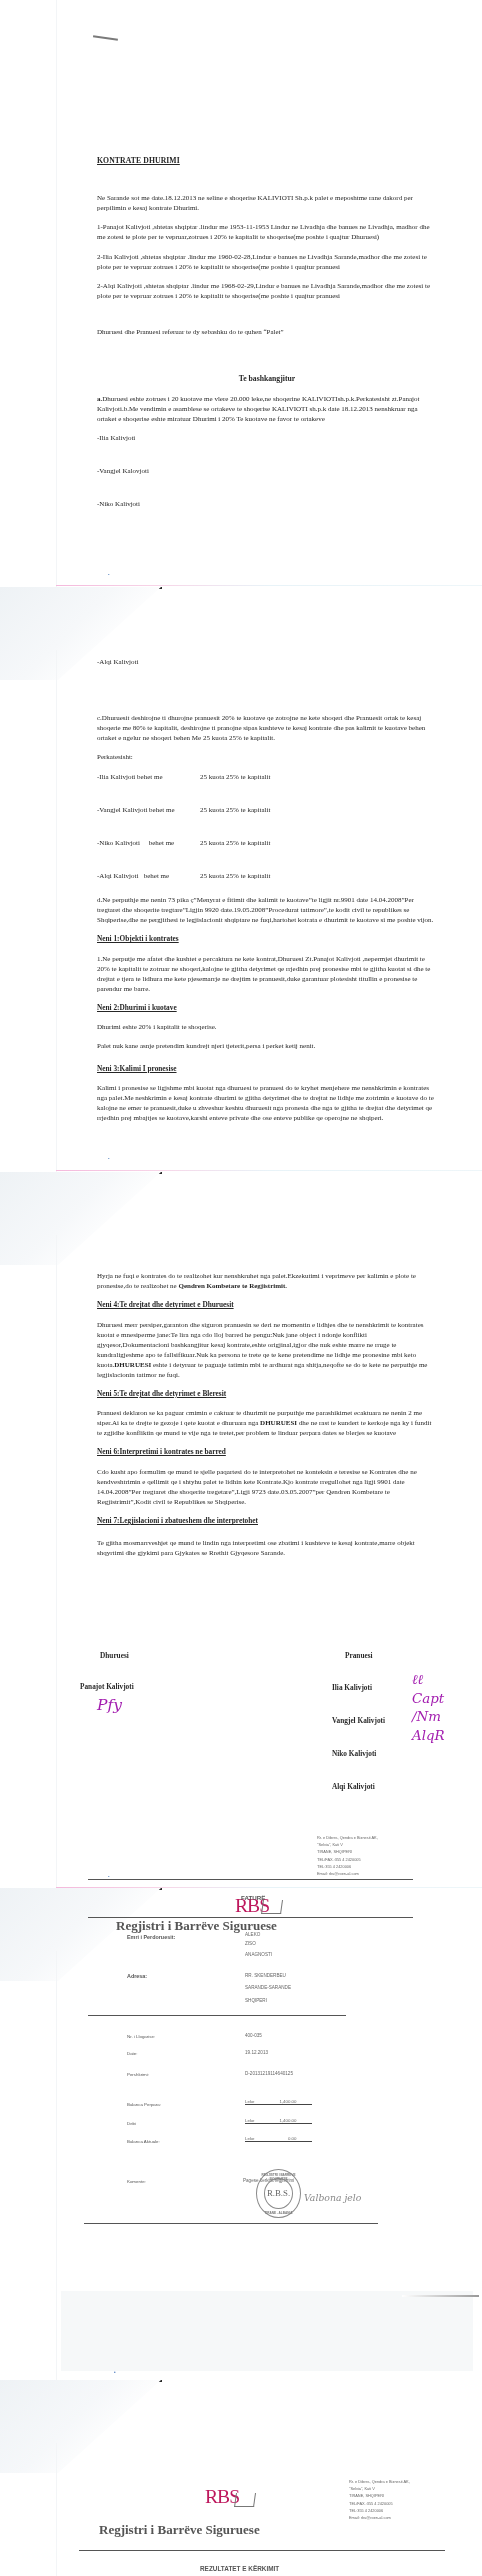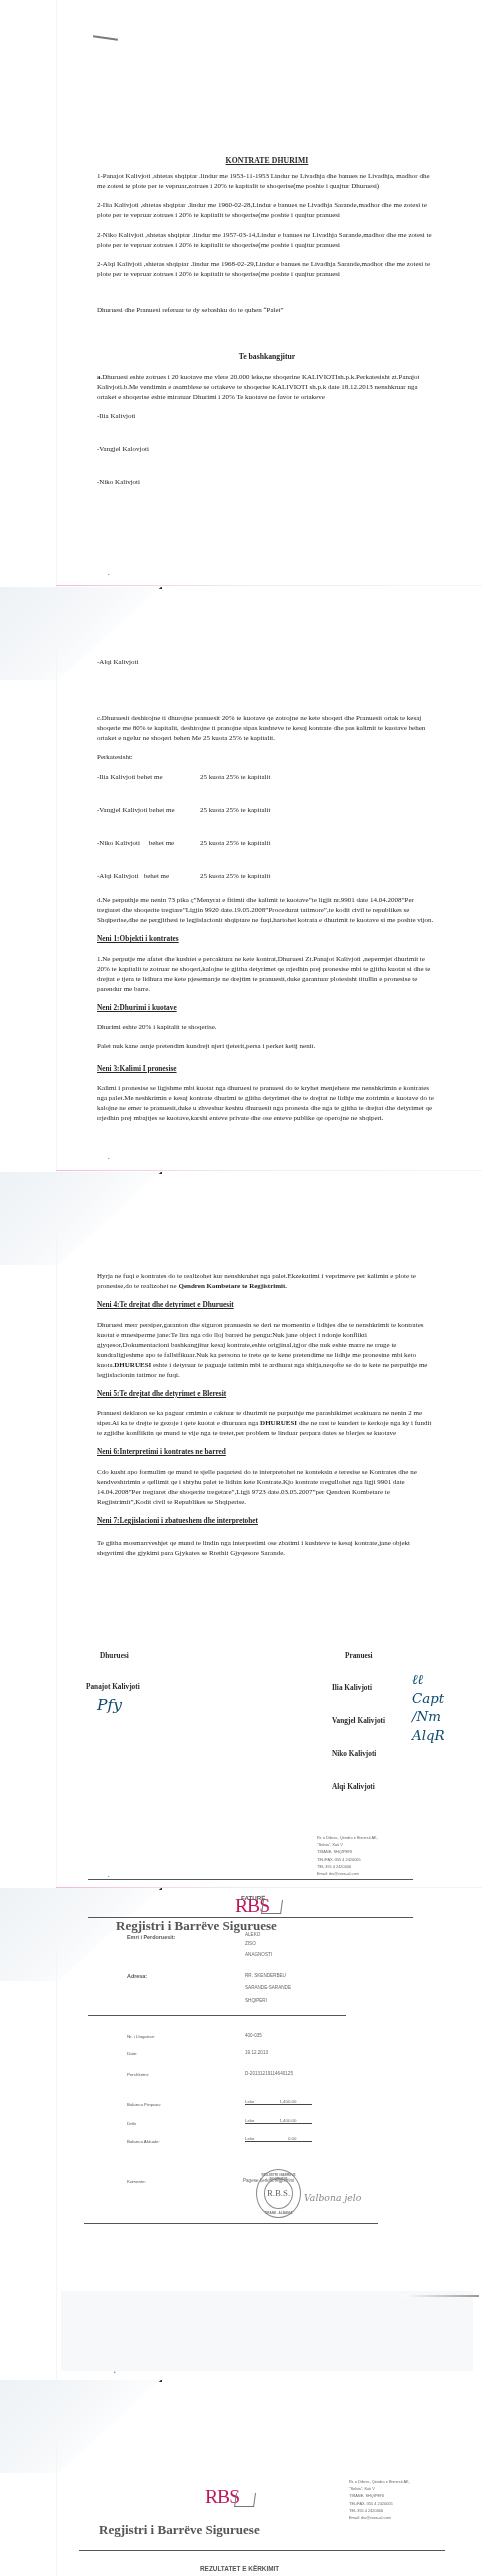--- a/index.html
+++ b/index.html
@@ -11,32 +11,32 @@
   .fold { position: absolute; left: 0; top: 0; width: 161px; height: 93px;
           background: linear-gradient(135deg, #eef2f5 0%, #f6f8fa 45%, #ffffff 70%);
           clip-path: polygon(0 0, 161px 0, 58px 93px, 58px 93px, 0 93px); }
   .fold-shadow { position: absolute; left: 0; top: 0; width: 162px; height: 1.5px; background: #2a2a2a; }
   .page-bottom-line { position: absolute; left: 56px; right: 0; height: 1px;
           background: linear-gradient(90deg, #f4b9dc 0%, #f7d6e8 25%, #e8f3f8 50%, #eef6f9 100%); }
   .speck { position: absolute; color: #3b6fb6; font-size: 4.6px; }
 
   .doc { position: absolute; left: 97px; width: 340px; font-size: 7px; line-height: 10px; color: #262626; }
   .doc p { margin: 0 0 9.3px 0; }
-  .doc .title { text-align: center; font-weight: bold; text-decoration: underline; font-size: 7.7px; margin-bottom: 5px; letter-spacing: 0.1px; }
+  .doc .title { font-weight: bold; text-decoration: underline; font-size: 7.7px; margin-bottom: 27px; letter-spacing: 0.1px; }
   .doc .section-title { text-align: center; font-weight: bold; font-size: 7.7px; margin-bottom: 9.3px; }
   .doc .neni { font-weight: bold; text-decoration: underline; font-size: 7.3px; margin-bottom: 9.3px; }
   .doc .bold { font-weight: bold; }
   .doc .share-row { display: flex; margin-bottom: 24px; }
   .doc .share-row .name { width: 103px; white-space: pre; }
   .dash-mark { position: absolute; left: 93px; top: 37px; width: 25px; height: 1.5px; background: #7a7a7a; transform: rotate(8deg); }
   .faded-line { color: #dde7f0; }
 
   .sign-block { position: absolute; font-size: 7.3px; font-weight: bold; color: #2a2a2a; }
   .sign-block .row { height: 33px; line-height: 12.4px; }
-  .signature { position: absolute; font-family: "DejaVu Serif", serif; font-style: italic; color: #0c4a6e; }
+  .signature { position: absolute; font-family: "DejaVu Serif", serif; font-style: italic; color: #a21caf; }
 
   
   .rbs { font-family: "Liberation Sans", sans-serif; color: #555; }
   .rbs-logo { position: absolute; }
   .rbs-logo .mark { position: absolute; font-family: "Liberation Serif", serif; font-size: 19.6px; color: #be185d; letter-spacing: -1px; }
   .rbs-logo .crown { position: absolute; width: 19.6px; height: 14.4px; border: 1px solid #777; border-top: none; transform: skewX(-8deg); }
   .rbs-logo .name { position: absolute; font-family: "Liberation Serif", serif; font-weight: bold; font-size: 13px; color: #555; white-space: nowrap; }
   .rbs-contact { position: absolute; font-size: 3.9px; line-height: 7.2px; color: #666; }
   .rule { position: absolute; height: 1px; background: #555; }
   .rbs-heading { position: absolute; font-weight: bold; font-size: 6.2px; color: #555; }
@@ -55,23 +55,23 @@
 </head>
 <body>
 
 <div class="scan">
 
   <div class="page" style="height:587px;">
     <div class="edge-left"></div>
     <div class="dash-mark"></div>
     <div class="doc" style="top:156px;">
       <div class="title">KONTRATE DHURIMI</div>
+      <p>Ne Sarande sot me date.18.12.2013 ne seline  e shoqerise KALIVIOTI Sh.p.k palet e meposhtme rane dakord per perpilimin e kesaj kontrate Dhurimi.</p>
       <p>1-Panajot Kalivjoti ,shtetas shqiptar .lindur me 1953-11-1953 Lindur ne Livadhja dhe banues ne Livadhja, madhor dhe me zotesi te plote per te vepruar,zotrues i 20% te kapitalit te shoqerise(me poshte i quajtur Dhuruesi)</p>
       <p>2-Ilia Kalivjoti ,shtetas shqiptar .lindur me 1960-02-28,Lindur e banues ne Livadhja Sarande,madhor dhe me zotesi te plote per te vepruar zotrues i 20% te kapitalit te shoqerise(me poshte i quajtur pranuesi</p>
-      <p>2-Niko Kalivjoti ,shtetas shqiptar .lindur me 1957-03-14,Lindur e banues ne Livadhja Sarande,madhor dhe me zotesi te plote per te vepruar zotrues i 20% te kapitalit te shoqerise(me poshte i quajtur pranuesi</p>
       <p>2-Alqi Kalivjoti ,shtetas shqiptar .lindur me 1968-02-29,Lindur e banues ne Livadhja Sarande,madhor dhe me zotesi te plote per te vepruar zotrues i 20% te kapitalit te shoqerise(me poshte i quajtur pranuesi</p>
       <p class="faded-line" style="margin-bottom:7.2px;">&nbsp;</p>
       <p style="margin-bottom:37px;">Dhuruesi dhe Pranuesi referuar te dy sebashku do te quhen “Palet”</p>
       <div class="section-title">Te bashkangjitur</div>
       <p><span class="bold">a.</span><span>Dhuruesi eshte zotrues i 20 kuotave me vlere 20.000 leke,ne shoqerine KALIVIOTIsh.p.k.Perkatesisht zt.Panajot Kalivjoti.b.Me vendimin e asamblese se ortakeve te shoqerise KALIVIOTI sh.p.k date 18.12.2013 nenshkruar nga  ortaket e shoqerise eshte miratuar Dhurimi i 20% Te kuotave ne favor te ortakeve</span></p>
       <p style="margin-bottom:23px;">-Ilia Kalivjoti</p>
       <p style="margin-bottom:23px;">-Vangjel Kalovjoti</p>
       <p>-Niko Kalivjoti</p>
     </div>
     <span class="speck" style="left:108px;top:572px;">•</span>
@@ -121,26 +121,26 @@
     <div class="edge-left" style="top:63px;"></div>
     <div class="doc" style="top:99px;">
       <p><span>Hyrja ne fuqi e kontrates do te realizohet kur nenshkruhet nga palet.Ekzekutimi i veprimeve per kalimin e plote te pronesise,do te realizohet ne </span><span class="bold">Qendren Kombetare te Regjistrimit.</span></p>
       <div class="neni">Neni 4:Te drejtat dhe detyrimet e Dhuruesit</div>
       <p><span>Dhuruesi merr persiper,garanton dhe siguron pranuesin se deri ne momentin e lidhjes dhe te nenshkrimit te kontrates kuotat e mnesiperme jane:Te lira nga cdo lloj barred he pengu:Nuk jane object i ndonje konflikti gjyqesor,Dokumentacioni bashkangjitur kesaj kontrate,eshte origjinal,igjor dhe  nuk eshte marre ne rruge te kundraligjeshme apo te fallsifikuar.Nuk ka persona te trete qe te kene pretendime ne lidhje me pronesine mbi keto kuota.</span><span class="bold">DHURUESI</span><span> eshte i detyruar te paguaje tatimin mbi te ardhurat nga shitja,neqofte se do te kete ne perputhje me legjislacionin tatimor ne fuqi.</span></p>
       <div class="neni">Neni 5:Te drejtat dhe detyrimet e Bleresit</div>
       <p><span>Pranuesi deklaron se ka paguar cmimin e caktuar te dhurimit ne purputhje me parashikimet ecaktuara ne nenin 2 me siper.Ai ka te drejte te gezoje i qete kuotat e dhuruara nga </span><span class="bold">DHURUESI</span><span> dhe ne rast te kundert te kerkoje nga ky i fundit te zgjidhe konfliktin qe mund te vije nga te tretet,per problem te linduar perpara dates se blerjes se kuotave</span></p>
       <div class="neni">Neni 6:Interpretimi i kontrates ne barred</div>
       <p>Cdo kusht apo formulim qe mund te sjelle paqartesi do te interpretohet ne konteksin e teresise se Kontrates dhe ne kendveshtrimin e qellimit qe i shtyhu palet te lidhin kete Kontrate.Kjo kontrate rregullohet nga ligji 9901 date 14.04.2008”Per tregtaret dhe shoqerite tregetare”,Ligji 9723 date.03.05.2007”per Qendren Kombetare te Regjistrimit”,Kodit civil te Republikes se Shqiperise.</p>
       <div class="neni" style="margin-bottom:12.4px;">Neni 7:Legjislacioni i zbatueshem dhe interpretohet</div>
-      <p>Te gjitha mosmarrveshjet qe mund te lindin nga interpretimi ose zbatimi i kushteve te kesaj kontrate,jane objekt shqyrtimi dhe gjykimi para Gjykates se Rrethit Gjyqesore Sarande.</p>
+      <p>Te gjitha mosmarrveshjet qe mund te lindin nga interpretimi ose zbatimi i kushteve te kesaj kontrate,marre objekt shqyrtimi dhe gjykimi para Gjykates se Rrethit Gjyqesore Sarande.</p>
     </div>
 
     <div class="sign-block" style="left:100px;top:479px;">Dhuruesi</div>
     <div class="sign-block" style="left:345px;top:479px;">Pranuesi</div>
-    <div class="sign-block" style="left:86px;top:510px;">Panajot Kalivjoti</div>
+    <div class="sign-block" style="left:80px;top:510px;">Panajot Kalivjoti</div>
     <div class="signature" style="left:97px;top:524px;font-size:15.5px;">Pfy</div>
     <div class="sign-block" style="left:332px;top:510px;">
       <div class="row">Ilia Kalivjoti</div>
       <div class="row">Vangjel Kalivjoti</div>
       <div class="row">Niko Kalivjoti</div>
       <div class="row">Alqi Kalivjoti</div>
     </div>
     <div class="signature" style="left:412px;top:499px;font-size:13.4px;line-height:18.5px;">ℓℓ<br>Capt<br>∕Nm<br>AlqR</div>
 
     <span class="speck" style="left:108px;top:702px;">•</span>

